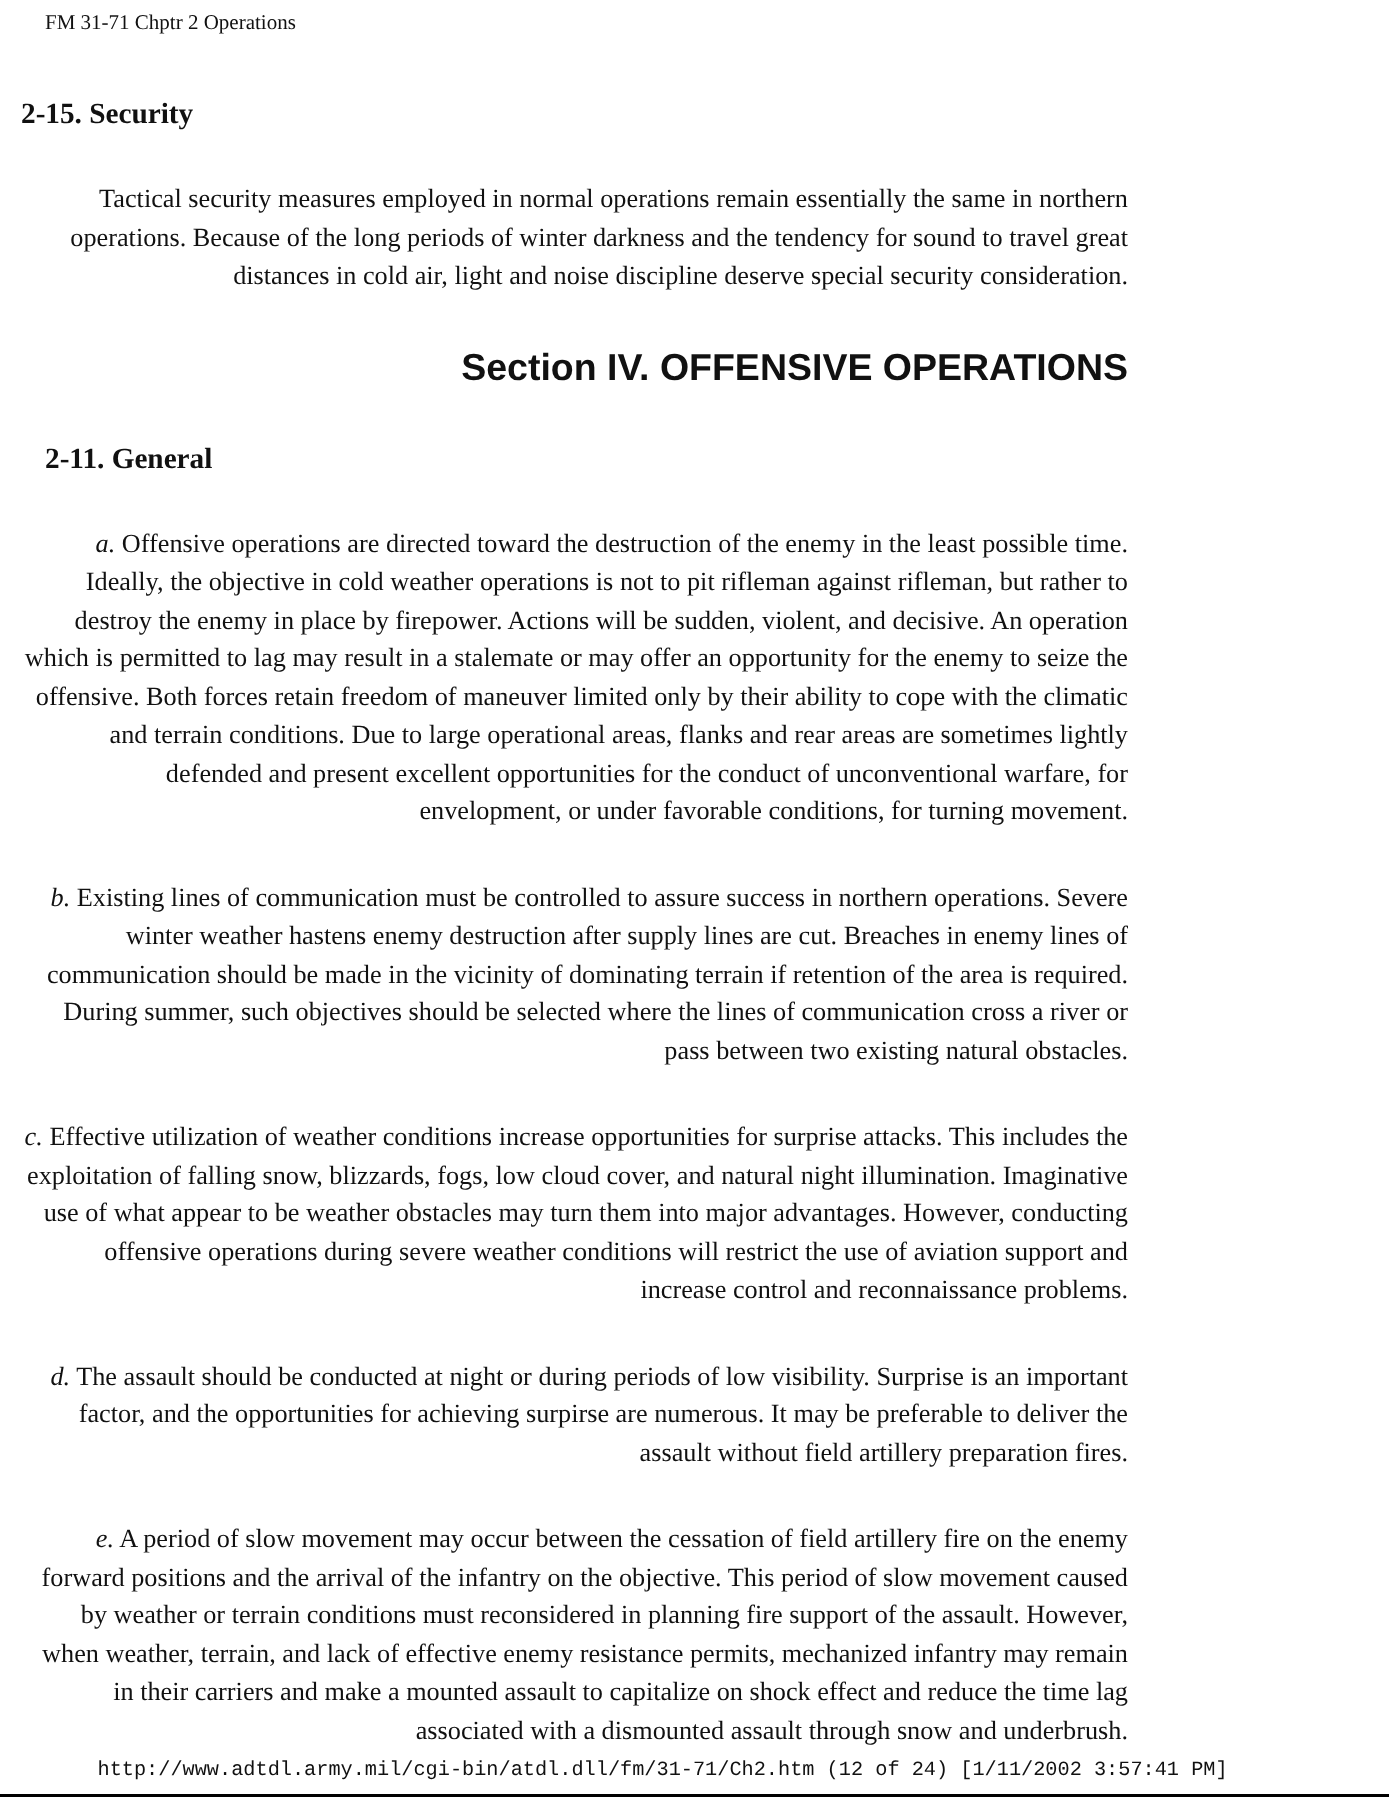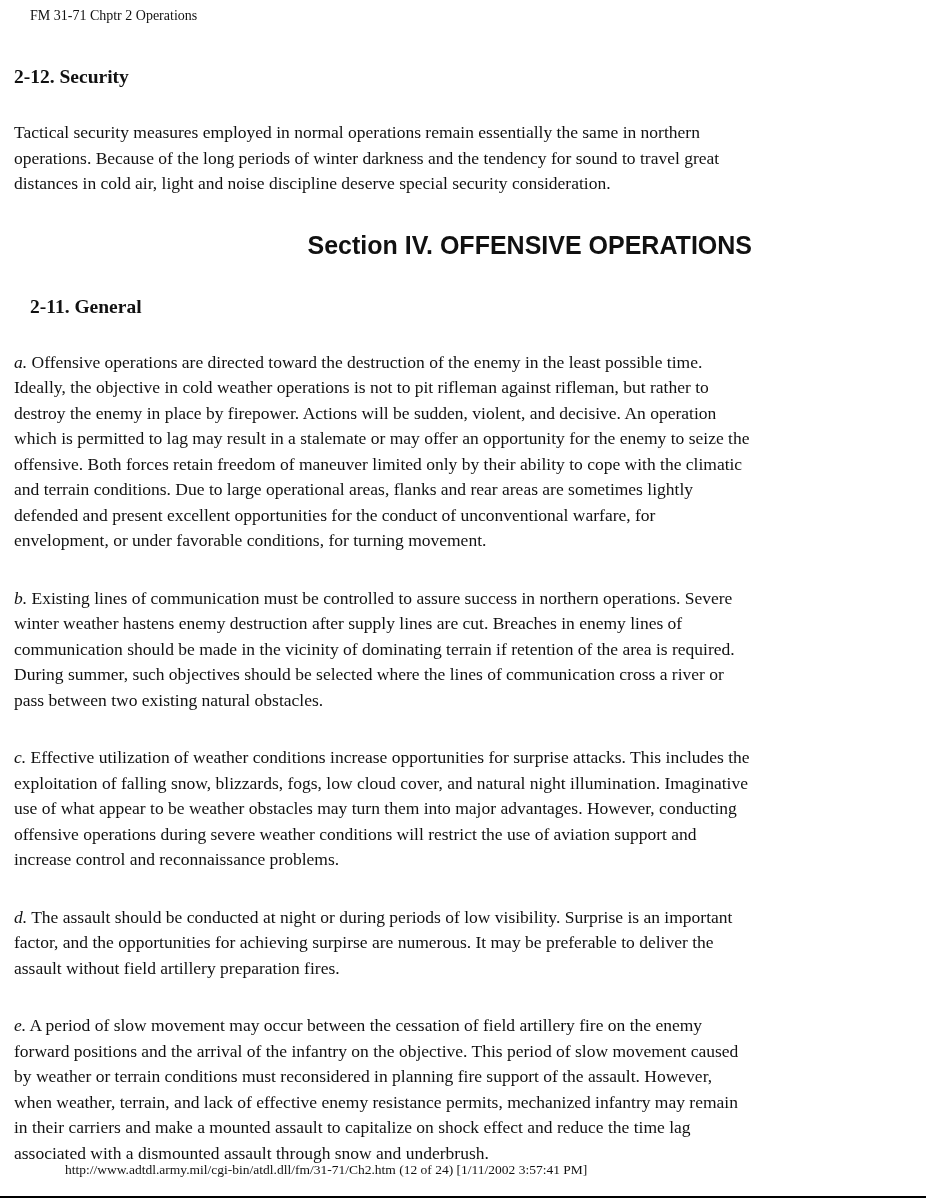--- a/index.html
+++ b/index.html
@@ -33,38 +33,38 @@
   }
   .sub-heading.general {
     margin-top: 36px;
     margin-left: 16px;
   }
   .body-para {
     font-family: "Liberation Serif", serif;
     font-size: 17.5px;
     line-height: 25.5px;
     margin: 32px 0 0 0;
-    text-align: left;
+    text-align: right;
   }
   .para-label {
     font-style: italic;
   }
   .section-title {
     font-family: "Liberation Sans", sans-serif;
     font-size: 25px;
     font-weight: bold;
     text-align: right;
     margin: 34px 0 0 0;
     letter-spacing: 0px;
   }
   .doc-footer {
     position: absolute;
     left: 30px;
-    bottom: 20px;
-    font-family: Liberation Serif, serif;
+    bottom: 10px;
+    font-family: Liberation Mono, monospace;
     font-size: 13.5px;
     color: #111111;
     white-space: nowrap;
     padding-left: 35px;
   }
   .bottom-line {
     position: absolute;
     left: 0;
     bottom: 0;
     width: 100%;
@@ -72,21 +72,21 @@
     background: #000000;
   }
 </style>
 </head>
 <body>
 
 <div class="page">
 
   <div class="doc-header">FM 31-71 Chptr 2 Operations</div>
 
-  <h2 class="sub-heading">2-12. Security</h2>
+  <h2 class="sub-heading">2-15. Security</h2>
 
   <p class="body-para">Tactical security measures employed in normal operations remain essentially the same in northern operations. Because of the long periods of winter darkness and the tendency for sound to travel great distances in cold air, light and noise discipline deserve special security consideration.</p>
 
   <h1 class="section-title">Section IV. OFFENSIVE OPERATIONS</h1>
 
   <h2 class="sub-heading general">2-11. General</h2>
 
   <p class="body-para"><span class="para-label">a.</span><span> Offensive operations are directed toward the destruction of the enemy in the least possible time. Ideally, the objective in cold weather operations is not to pit rifleman against rifleman, but rather to destroy the enemy in place by firepower. Actions will be sudden, violent, and decisive. An operation which is permitted to lag may result in a stalemate or may offer an opportunity for the enemy to seize the offensive. Both forces retain freedom of maneuver limited only by their ability to cope with the climatic and terrain conditions. Due to large operational areas, flanks and rear areas are sometimes lightly defended and present excellent opportunities for the conduct of unconventional warfare, for envelopment, or under favorable conditions, for turning movement.</span></p>
 
   <p class="body-para"><span class="para-label">b.</span><span> Existing lines of communication must be controlled to assure success in northern operations. Severe winter weather hastens enemy destruction after supply lines are cut. Breaches in enemy lines of communication should be made in the vicinity of dominating terrain if retention of the area is required. During summer, such objectives should be selected where the lines of communication cross a river or pass between two existing natural obstacles.</span></p>

